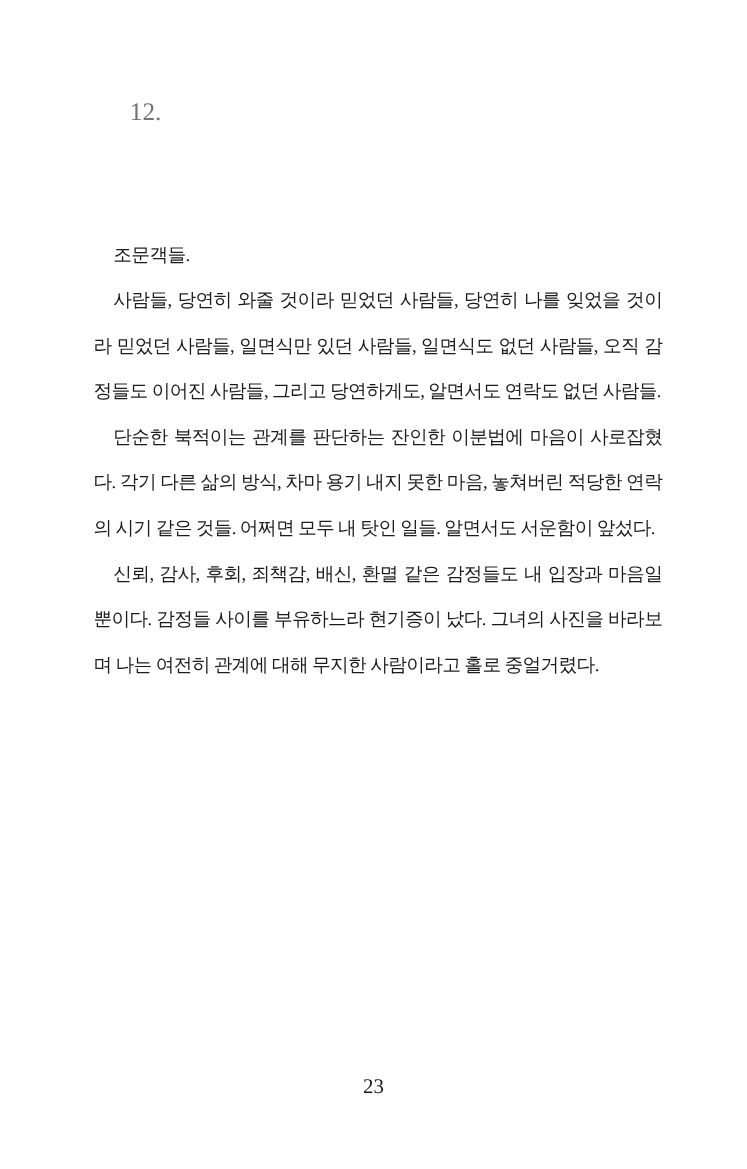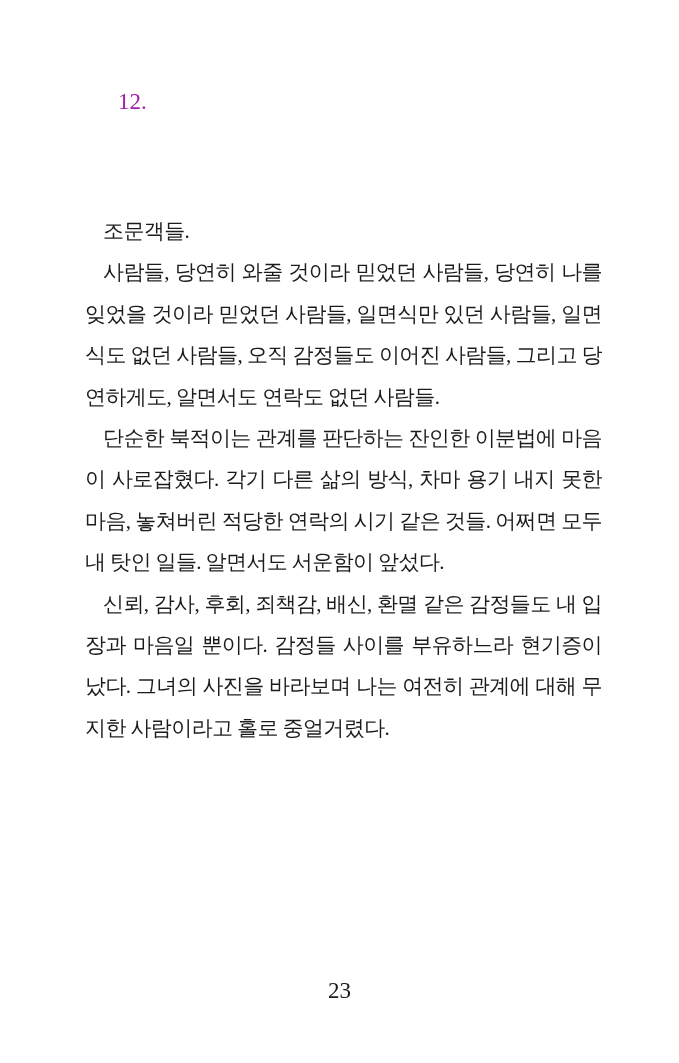--- a/index.html
+++ b/index.html
@@ -15,46 +15,46 @@
     color: #1b1b1b;
     font-family: "Liberation Serif", "DejaVu Serif", serif;
     overflow: hidden;
   }
   .chapter-number {
     position: absolute;
     left: 118px;
     top: 88px;
     font-size: 23px;
     line-height: 1.2;
-    color: #a21caf;
+    color: #737373;
   }
   .body-text {
     position: absolute;
     left: 85px;
     top: 211px;
     width: 517px;
-    font-size: 21px;
+    font-size: 17px;
     line-height: 41.4px;
     letter-spacing: -0.6px;
     text-align: justify;
     word-break: break-all;
     color: #1b1b1b;
   }
   .body-text p {
     margin: 0;
     padding: 0;
     text-indent: 18px;
   }
   .page-number {
     position: absolute;
     left: 0;
     right: 0;
     top: 978px;
     text-align: center;
-    font-size: 23px;
+    font-size: 19px;
     color: #1b1b1b;
   }
 </style>
 </head>
 <body>
 
 <div class="page">
 
   <div class="chapter-number">12.</div>
 

